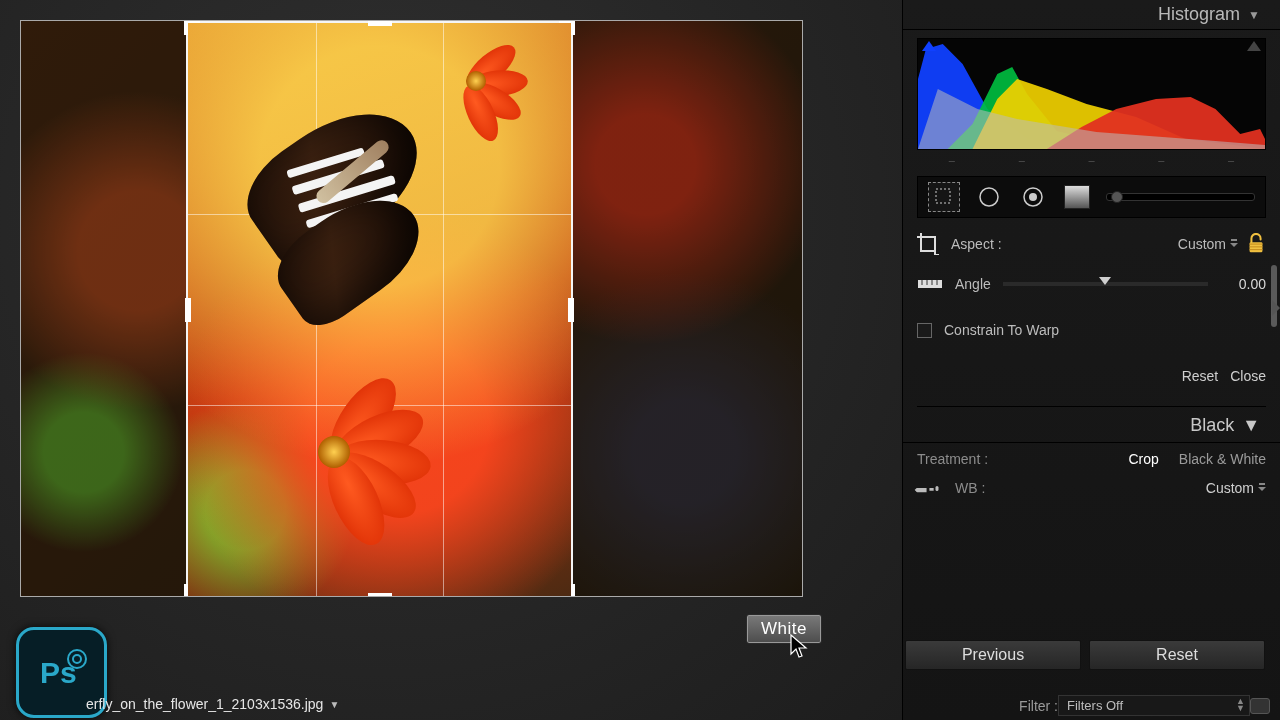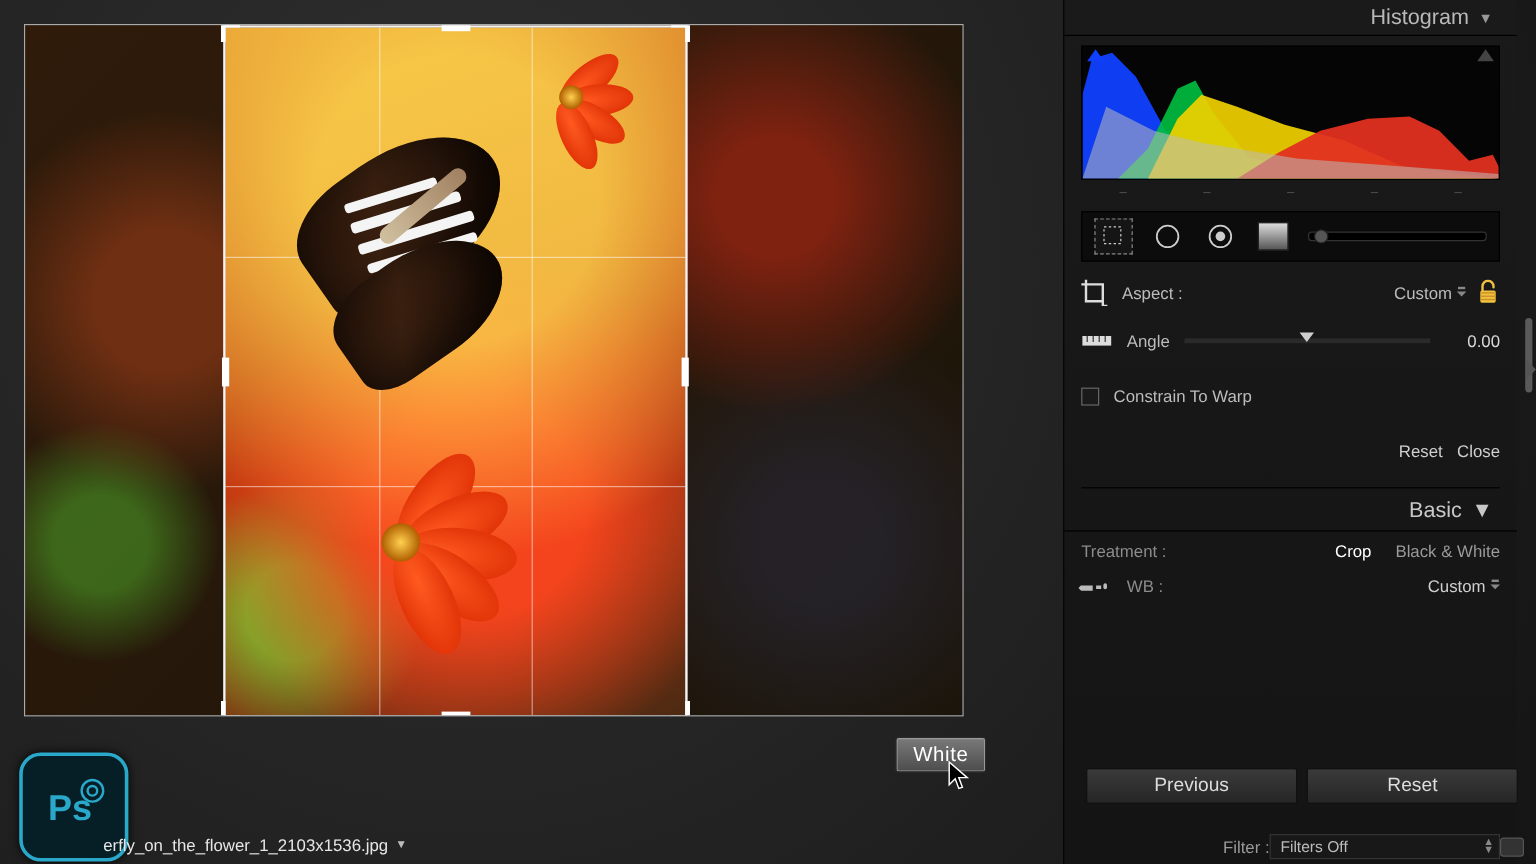--- a/index.html
+++ b/index.html
@@ -194,21 +194,21 @@
     display:flex;
     align-items:center;
     justify-content:center;
     box-shadow: 0 0 8px rgba(0,0,0,0.8);
   }
   .ps-logo svg { width:60px; height:60px; }
 
   
   .right-panel {
     position:absolute;
-    right:16px; top:0;
+    right:0; top:0;
     width:378px;
     height:100%;
     background: linear-gradient(#1a1a1a,#141414);
     border-left:1px solid #000;
     box-sizing:border-box;
     display:flex;
     flex-direction:column;
   }
   .panel-header {
     display:flex;
@@ -636,21 +636,21 @@
         <span>Constrain To Warp</span>
       </div>
 
       <div class="row actions-row">
         <span>Reset</span>
         <span>Close</span>
       </div>
     </div>
 
     <div class="basic-header">
-      <span>Basic</span>
+      <span>Black</span>
       <span class="tri-down">▼</span>
     </div>
 
     <div class="treatment-row">
       <span class="tlabel">Treatment :</span>
       <span class="opts">
         <span class="colorOpt">Crop</span>
         <span class="bwOpt">Black &amp; White</span>
       </span>
     </div>

